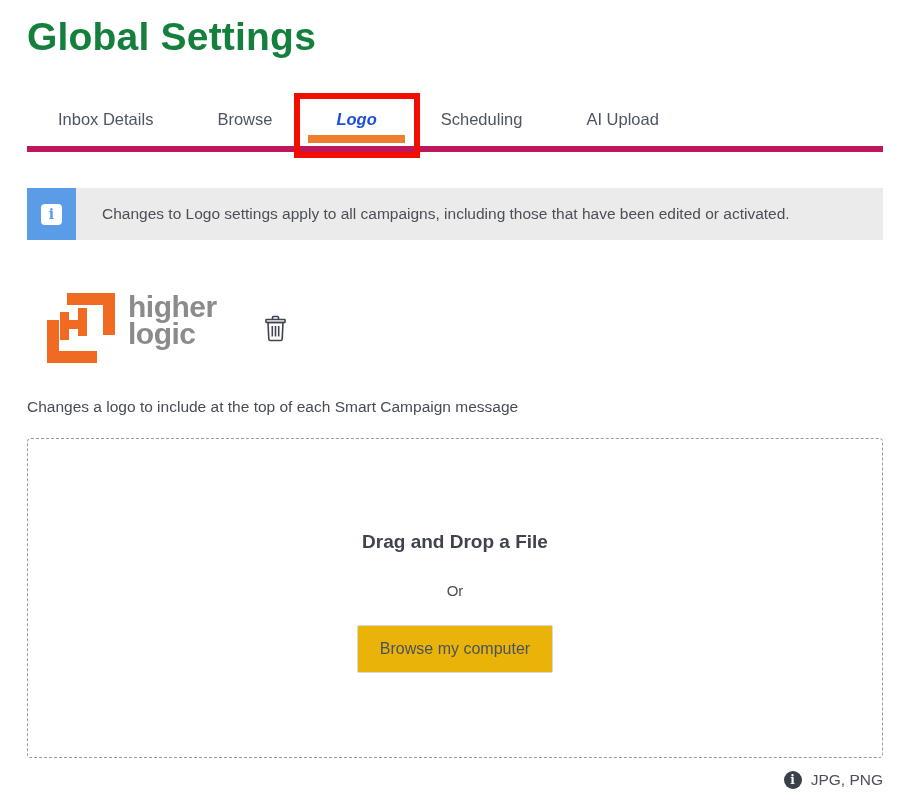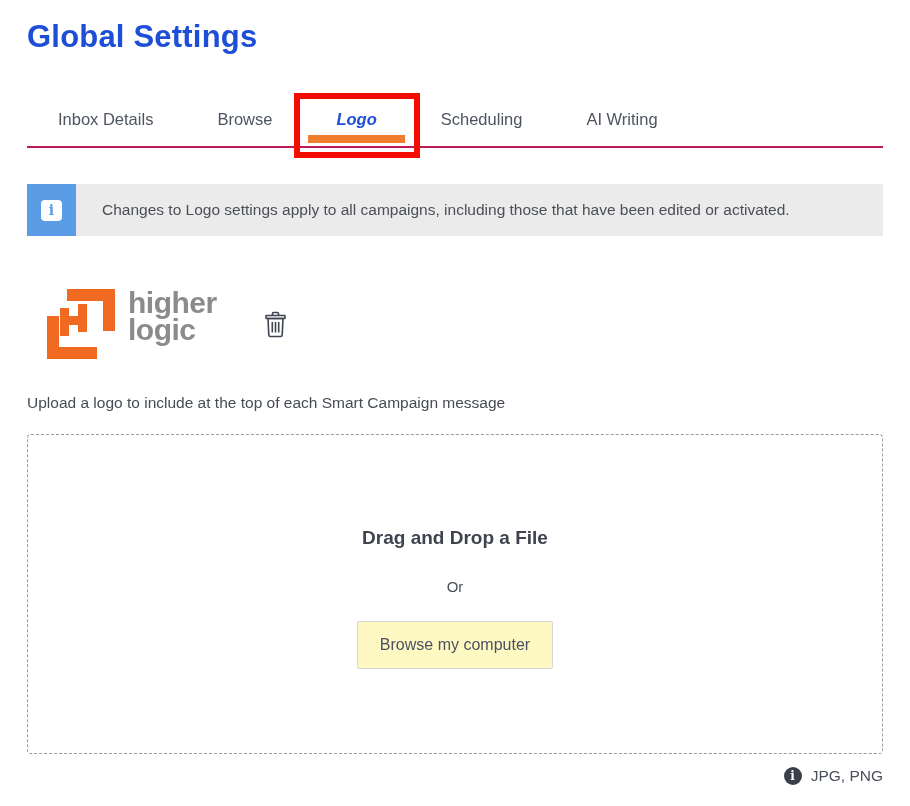--- a/index.html
+++ b/index.html
@@ -5,29 +5,29 @@
   html,body{margin:0;padding:0;}
   body{
     width:910px;height:806px;background:#ffffff;
     font-family:"Liberation Sans","DejaVu Sans",sans-serif;
     color:#3d4350;overflow:hidden;
   }
   .page{position:relative;padding:0 27px;box-sizing:border-box;width:910px;height:806px;}
 
   
   .page-title{
-    margin:18px 0 0 0;font-size:31px;line-height:38px;font-weight:700;
-    color:#1d4ed8;letter-spacing:0.2px;
+    margin:18px 0 0 0;font-size:39px;line-height:38px;font-weight:700;
+    color:#15803d;letter-spacing:0.2px;
   }
 
   
   .tabs{
     display:flex;align-items:flex-end;gap:64px;
     margin-top:50px;padding-left:31px;
-    border-bottom:2px solid #be185d;height:40px;
+    border-bottom:6px solid #be185d;height:40px;
     position:relative;
   }
   .tab{
     font-size:16.5px;color:#4d5560;padding-bottom:18px;line-height:17px;
     white-space:nowrap;cursor:pointer;
   }
   .tab.active{font-weight:700;color:#1d4ed8;position:relative;font-style:italic;}
   .tab.active .tab-underline{
     position:absolute;left:-28px;right:-28px;bottom:3px;height:8px;
     background:#ef7d2e;
@@ -70,21 +70,21 @@
   
   .upload-label{margin:33px 0 0 0;font-size:15.5px;color:#474c54;}
   .dropzone{
     margin-top:22px;height:320px;box-sizing:border-box;
     border:1px dashed #9a9a9a;border-radius:4px;
     text-align:center;background:#ffffff;
   }
   .dz-title{margin-top:92px;font-size:19px;font-weight:700;color:#3e434e;}
   .dz-or{margin-top:29px;font-size:15px;color:#4b4f57;}
   .browse-btn{
-    margin-top:26px;width:196px;height:48px;background:#fef9c3;
+    margin-top:26px;width:196px;height:48px;background:#eab308;
     border:1px solid #d8d8d8;border-radius:2px;
     font-family:"Liberation Sans","DejaVu Sans",sans-serif;
     font-size:16px;color:#4a5160;cursor:pointer;
   }
 
   
   .filetypes{
     margin-top:13px;display:flex;justify-content:flex-end;align-items:center;
     gap:9px;font-size:15.5px;color:#4a505a;
   }
@@ -103,21 +103,21 @@
 
   <nav class="tabs">
     <div class="tab">Inbox Details</div>
     <div class="tab">Browse</div>
     <div class="tab active">
       <span>Logo</span>
       <span class="tab-underline"></span>
       <span class="annotation-box"></span>
     </div>
     <div class="tab">Scheduling</div>
-    <div class="tab">AI Writing</div>
+    <div class="tab">AI Upload</div>
   </nav>
 
   <div class="banner">
     <div class="banner-accent">
       <span class="info-chip">i</span>
     </div>
     <div class="banner-body">Changes to Logo settings apply to all campaigns, including those that have been edited or activated.</div>
   </div>
 
   <div class="logo-row">
@@ -137,21 +137,21 @@
         <path d="M7.5,4.5 V2.5 a1,1 0 0 1 1,-1 H12.5 a1,1 0 0 1 1,1 V4.5"></path>
         <rect x="1" y="4.5" width="19" height="3" rx="0.5"></rect>
         <path d="M3,7.5 H18 L17.2,24 a1.6,1.6 0 0 1 -1.6,1.5 H5.4 a1.6,1.6 0 0 1 -1.6,-1.5 Z"></path>
         <line x1="7.3" y1="11" x2="7.3" y2="21.5"></line>
         <line x1="10.5" y1="11" x2="10.5" y2="21.5"></line>
         <line x1="13.7" y1="11" x2="13.7" y2="21.5"></line>
       </svg>
     </button>
   </div>
 
-  <p class="upload-label">Upload a logo to include at the top of each Smart Campaign message</p>
+  <p class="upload-label">Changes a logo to include at the top of each Smart Campaign message</p>
 
   <div class="dropzone">
     <div class="dz-title">Drag and Drop a File</div>
     <div class="dz-or">Or</div>
     <button class="browse-btn">Browse my computer</button>
   </div>
 
   <div class="filetypes">
     <span class="info-circle">i</span>
     <span>JPG, PNG</span>

